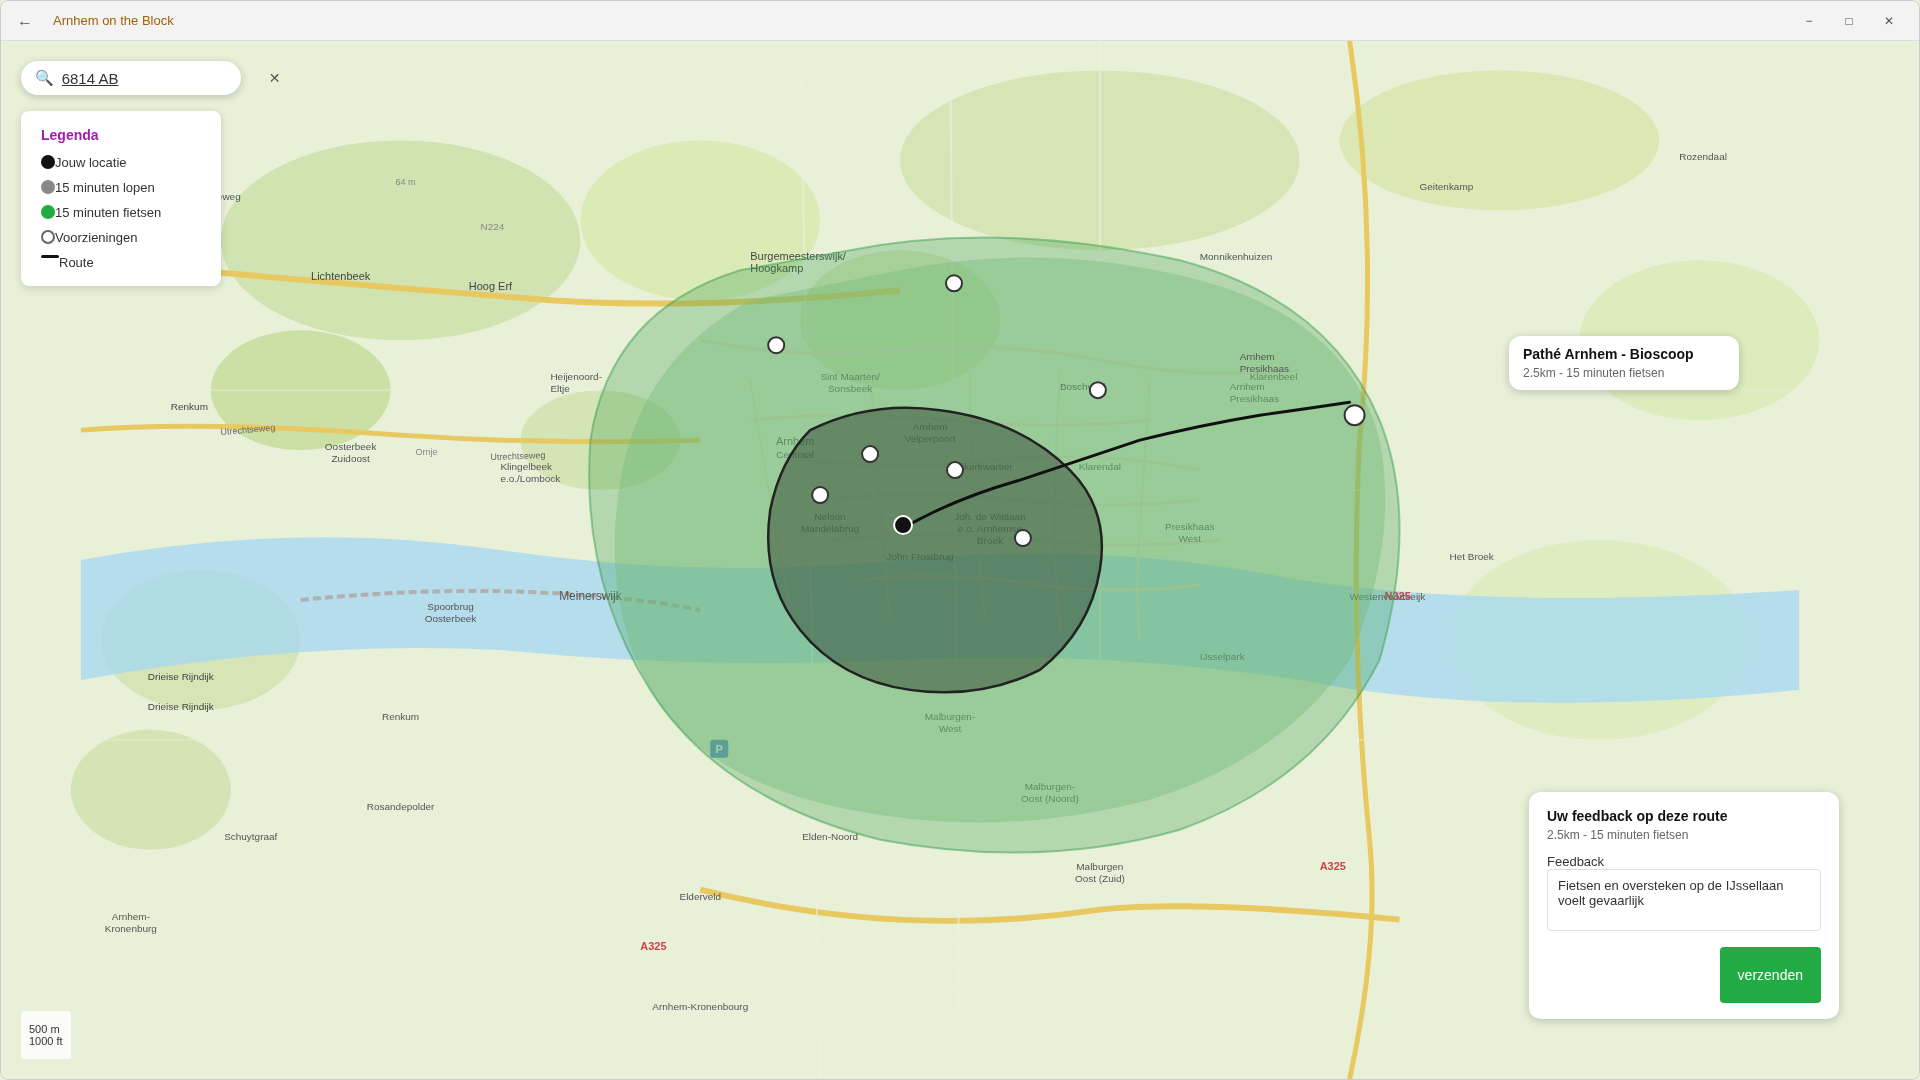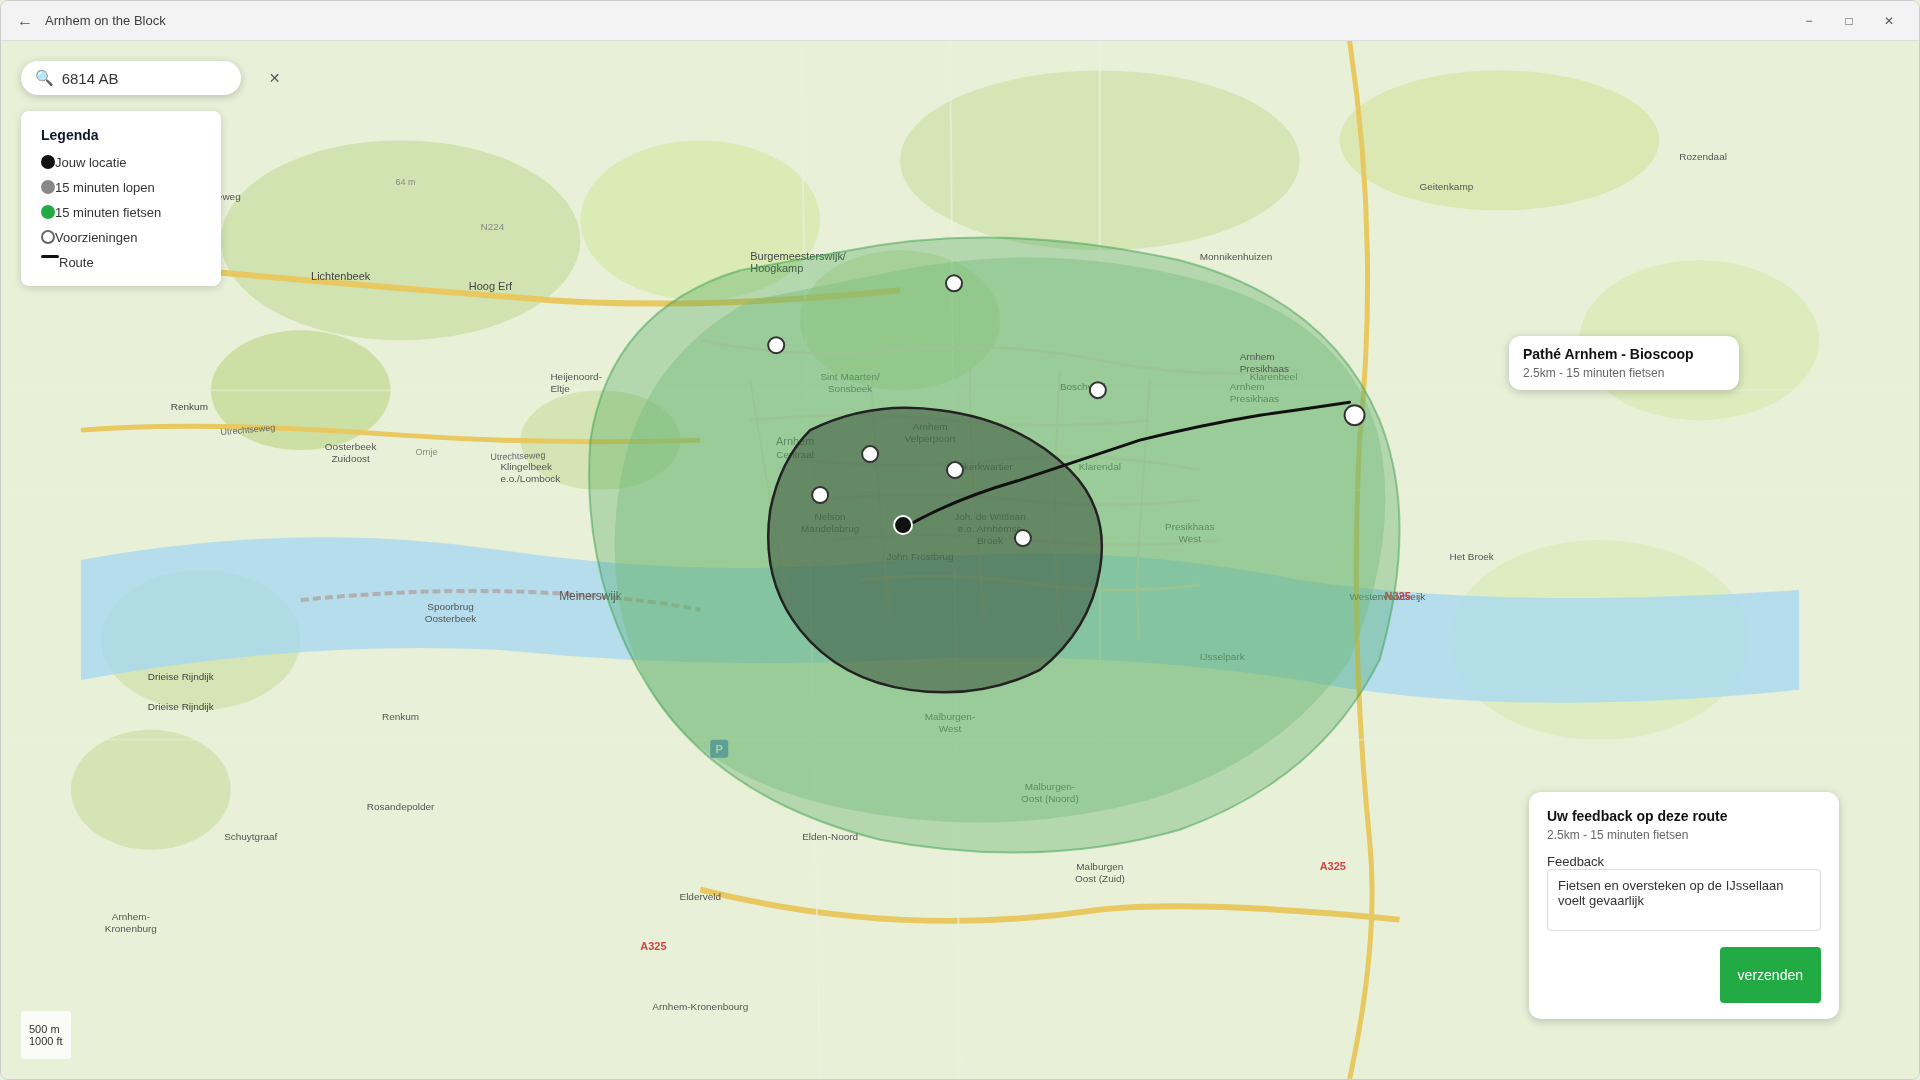--- a/index.html
+++ b/index.html
@@ -40,22 +40,23 @@
       align-items: center;
       justify-content: center;
       cursor: pointer;
       color: #555;
       font-size: 16px;
       margin-right: 8px;
     }
 
     .titlebar-title {
       font-size: 13px;
-      color: #404040;
+      color: #a16207;
       flex: 1;
+      margin-left: 8px;
     }
 
     .titlebar-controls {
       display: flex;
       gap: 4px;
     }
 
     .titlebar-btn {
       width: 36px;
       height: 32px;
@@ -99,20 +100,21 @@
       z-index: 10;
     }
 
     .search-bar input {
       border: none;
       outline: none;
       font-size: 15px;
       color: #333;
       flex: 1;
       background: transparent;
+      text-decoration: underline;
     }
 
     .search-icon {
       color: #555;
       font-size: 15px;
     }
 
     .search-clear {
       color: #555;
       cursor: pointer;
@@ -128,21 +130,21 @@
       border-radius: 8px;
       padding: 16px 20px;
       box-shadow: 0 2px 8px rgba(0,0,0,0.15);
       z-index: 10;
       min-width: 200px;
     }
 
     .legend-title {
       font-size: 14px;
       font-weight: 600;
-      color: #0f172a;
+      color: #a21caf;
       margin-bottom: 12px;
     }
 
     .legend-item {
       display: flex;
       align-items: flex-start;
       margin-bottom: 10px;
     }
 
     .legend-item:last-child { margin-bottom: 0; }

